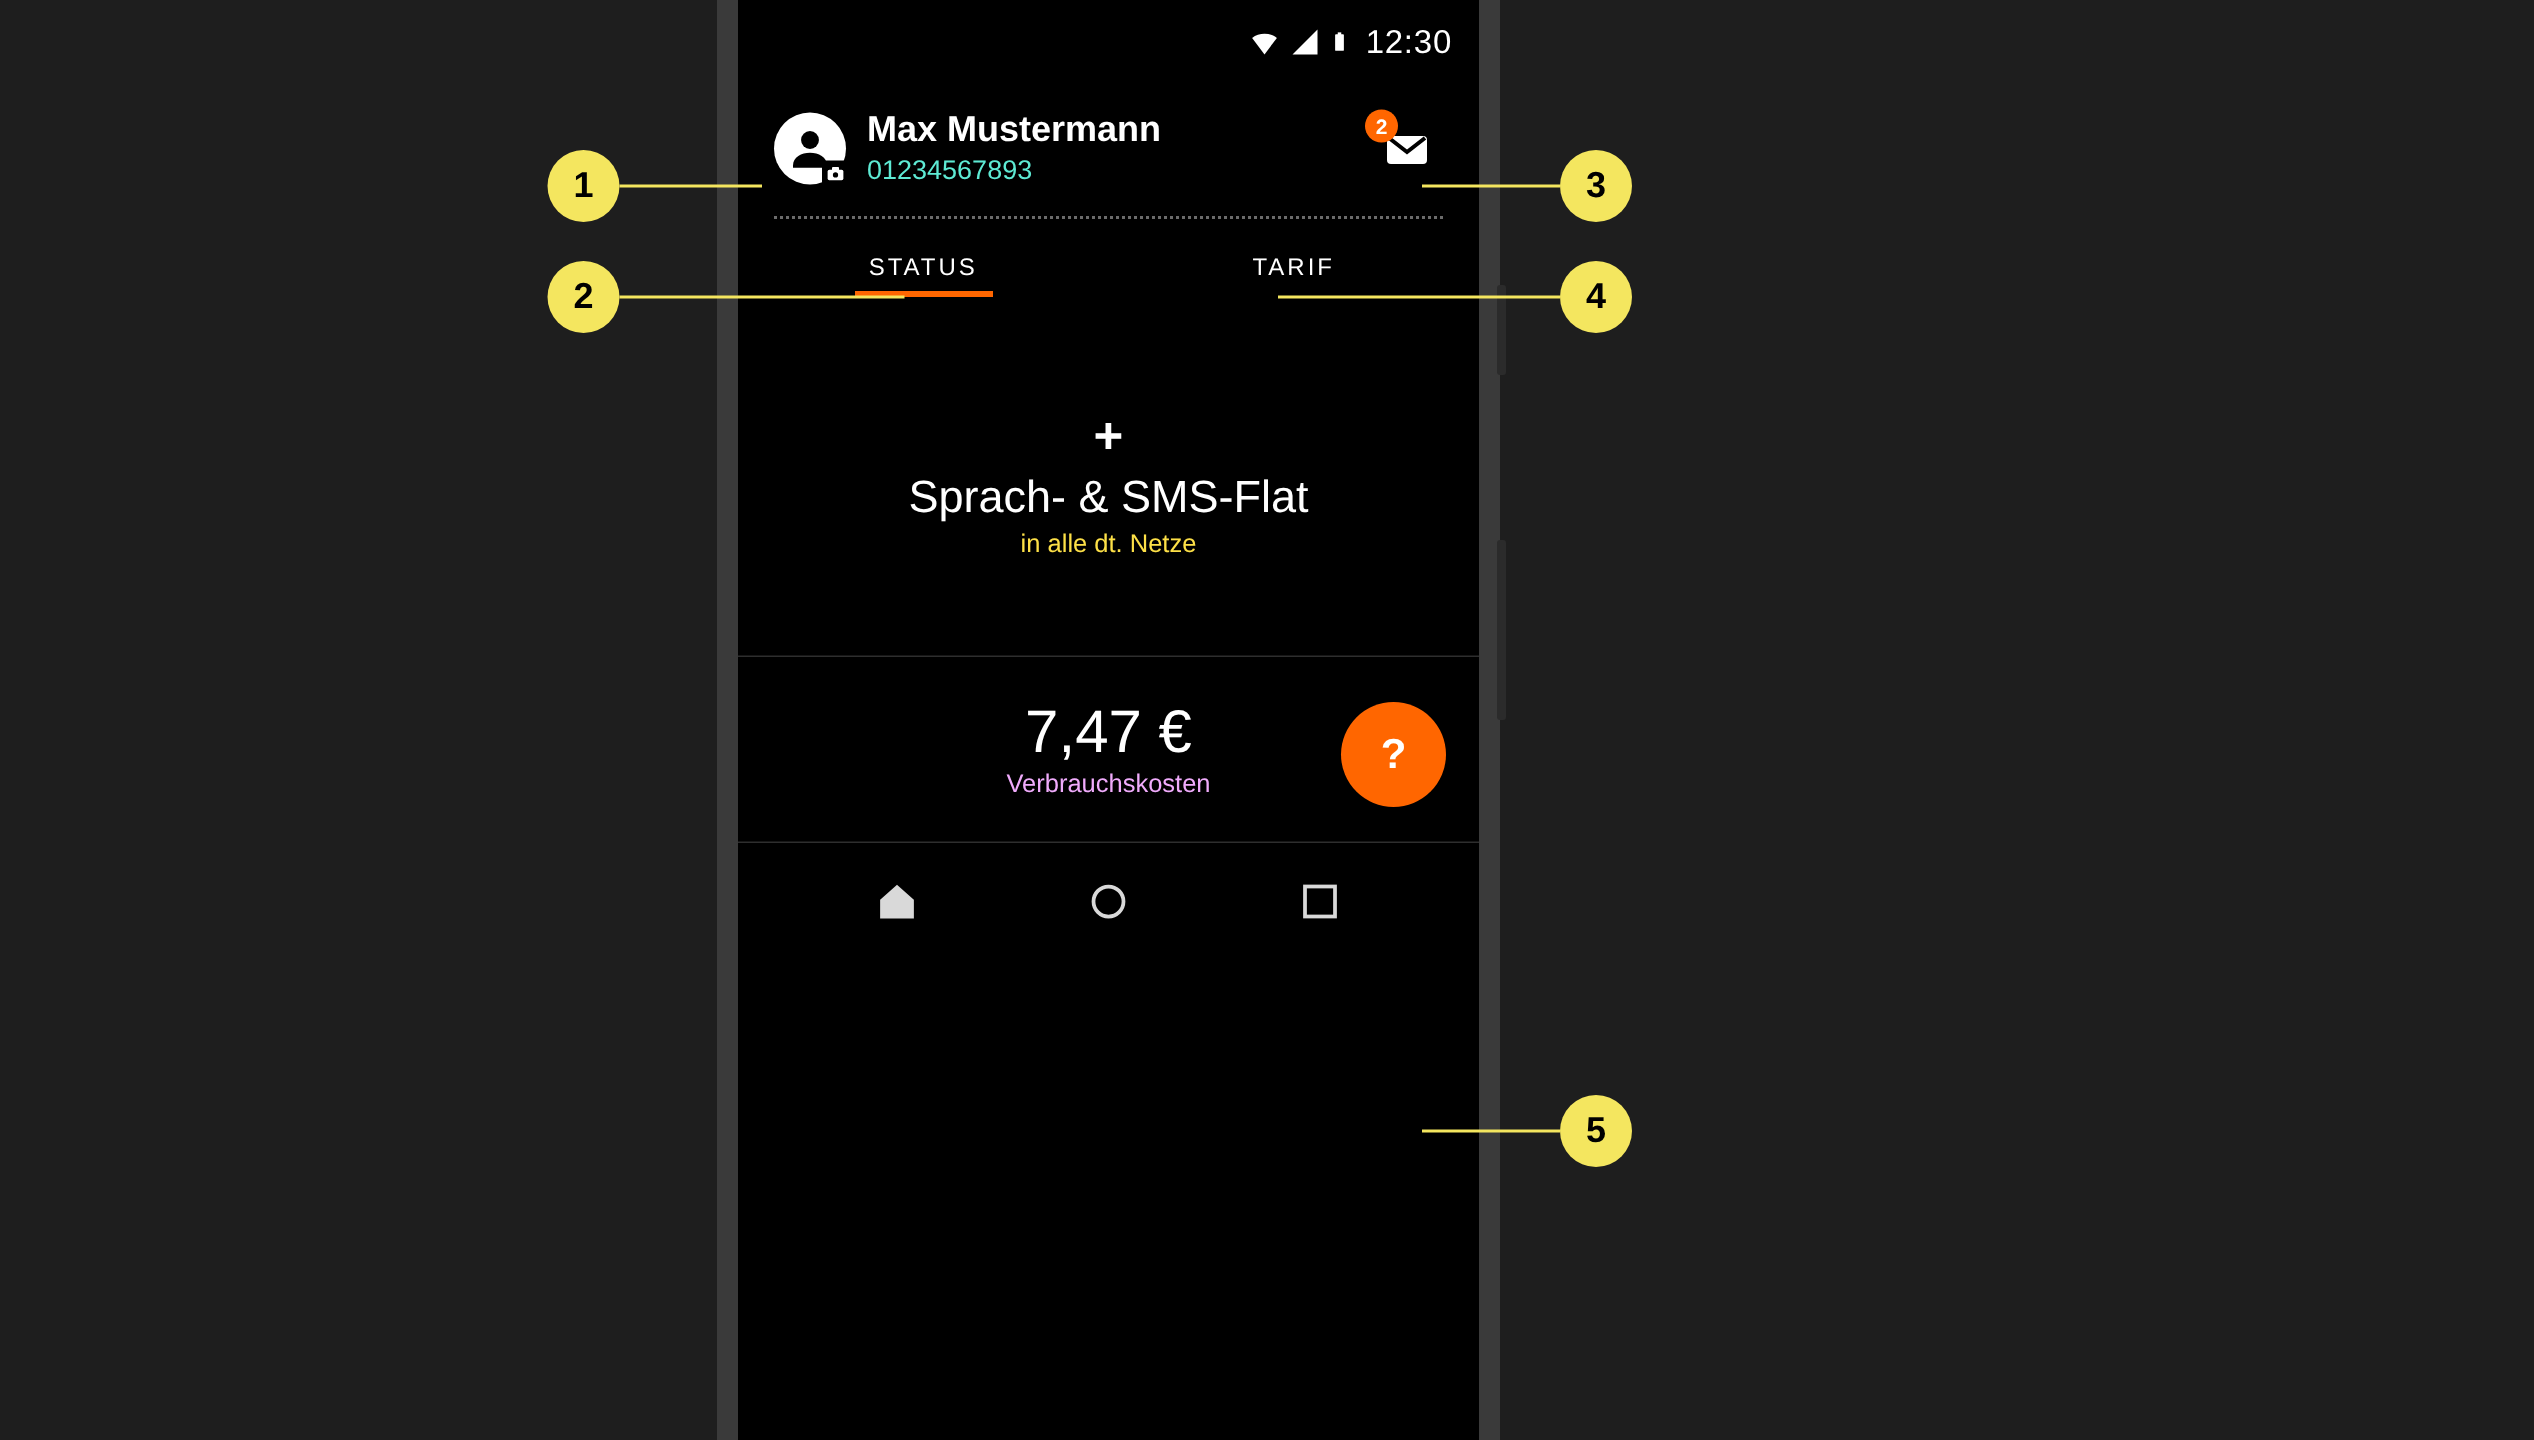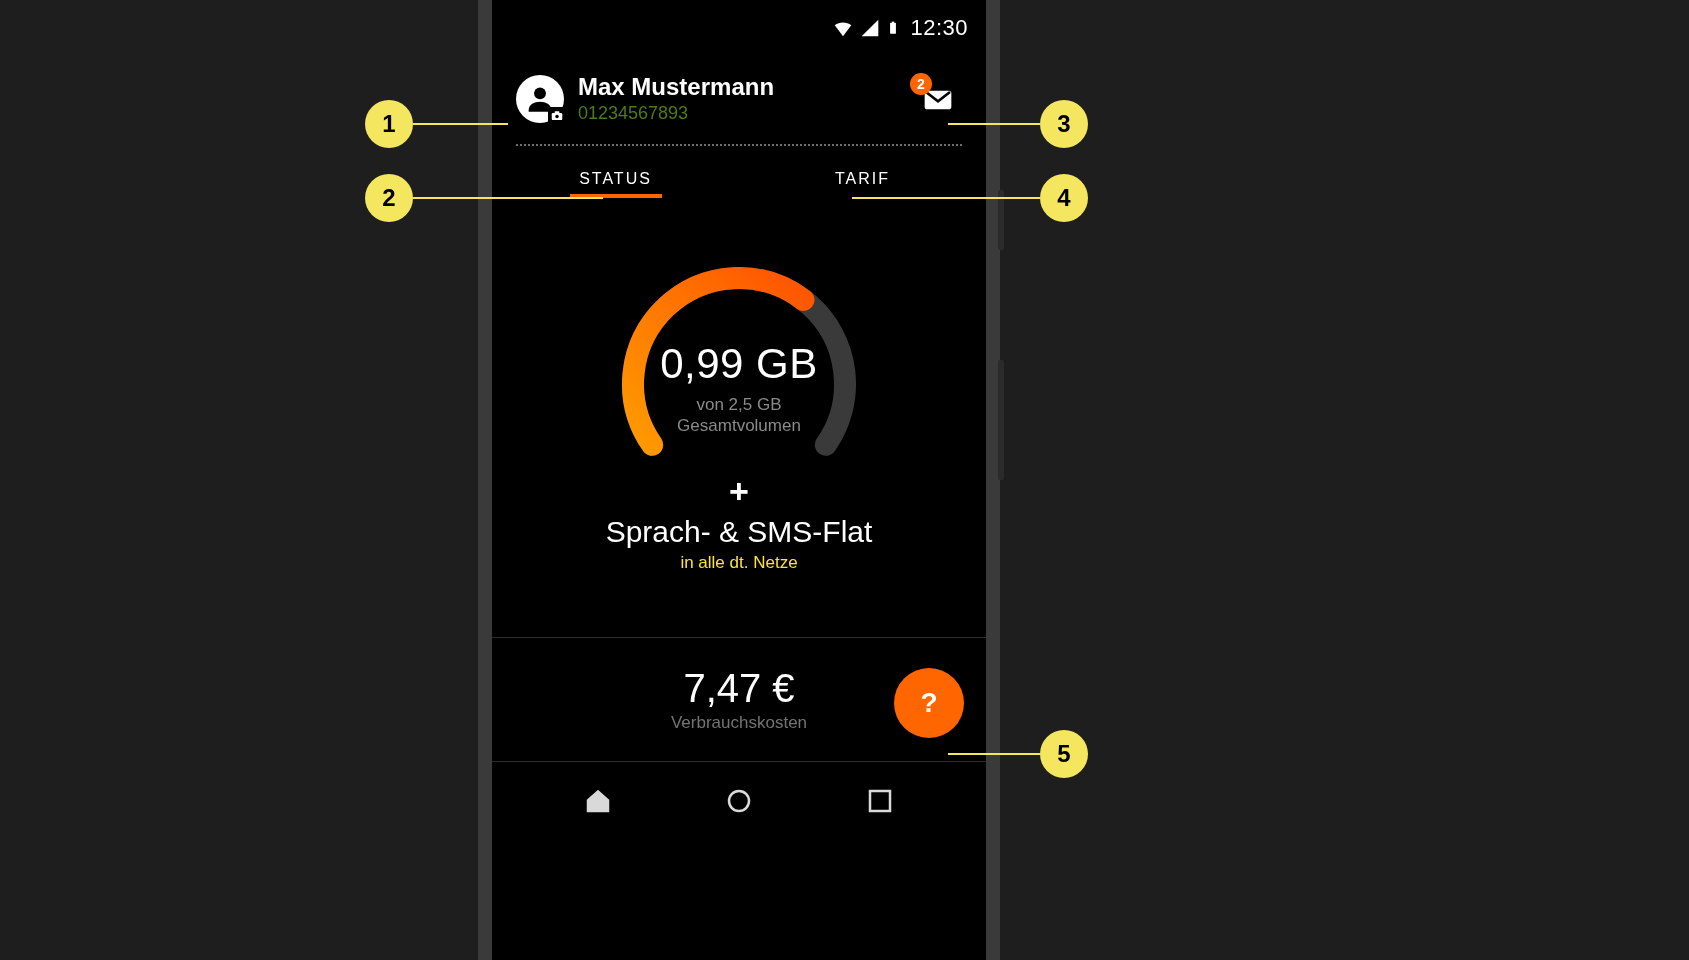--- a/index.html
+++ b/index.html
@@ -67,21 +67,21 @@
     position: absolute;
     right: -2px; bottom: -2px;
     width: 18px; height: 18px;
     background: #000;
     border-radius: 3px;
     display:flex; align-items:center; justify-content:center;
   }
   .avatar .cam-badge svg { width: 14px; height: 14px; }
   .user-block { margin-left: 14px; color:#fff; }
   .user-name { font-size: 24px; font-weight: 700; }
-  .user-phone { font-size: 18px; color: #4d7c0f; margin-top: 2px; }
+  .user-phone { font-size: 18px; color: #5eead4; margin-top: 2px; }
   .msg-wrap {
     position: absolute;
     right: 26px; top: 28px;
     width: 44px; height: 34px;
     display:flex; align-items:center; justify-content:center;
   }
   .msg-badge {
     position:absolute;
     top:-10px; left:-6px;
     min-width:22px; height:22px;
@@ -153,21 +153,21 @@
   .sep { height:1px; background:#2e2e2e; margin: 34px 0 0 0; }
 
   
   .cost-block {
     padding: 28px 0 18px 0;
     text-align:center;
     color:#fff;
     position:relative;
   }
   .cost-value { font-size: 40px; font-weight: 300; }
-  .cost-label { font-size: 17px; color:#737373; margin-top: 2px; }
+  .cost-label { font-size: 17px; color:#f0abfc; margin-top: 2px; }
 
   .help-fab {
     position:absolute;
     right: 22px;
     top: 30px;
     width: 70px; height: 70px;
     border-radius: 50%;
     background:#ff6600;
     color:#fff;
     font-size: 28px;
@@ -264,39 +264,20 @@
   </div>
 
   <hr class="dotted-divider">
 
   <div class="tabs">
     <div class="tab active">STATUS</div>
     <div class="tab">TARIF</div>
   </div>
 
   <div class="gauge-block">
-    <div class="gauge">
-      <svg viewBox="0 0 260 200">
-        <defs>
-          <linearGradient id="g1" x1="0%" y1="100%" x2="100%" y2="0%">
-            <stop offset="0%" stop-color="#ff9a00"></stop>
-            <stop offset="100%" stop-color="#ff5400"></stop>
-          </linearGradient>
-        </defs>
-        <path id="gauge-bg" d="M 43.17 190.80 A 106 106 0 1 1 216.83 190.80" fill="none" stroke="#3a3a3a" stroke-width="22" stroke-linecap="round"></path>
-        <path id="gauge-fg" d="M 43.17 190.80 A 106 106 0 0 1 194.53 45.90" fill="none" stroke="url(#g1)" stroke-width="22" stroke-linecap="round"></path>
-      </svg>
-      <div class="gauge-text">
-        <div class="gauge-value">0,99 GB</div>
-        <div class="gauge-sub">
-          <span>von 2,5 GB</span><br>
-          <span>Gesamtvolumen</span>
-        </div>
-      </div>
-    </div>
 
     <div class="plus-ic">+</div>
     <div class="feature-title">Sprach- &amp; SMS-Flat</div>
     <div class="feature-sub">in alle dt. Netze</div>
   </div>
 
   <div class="sep"></div>
 
   <div class="cost-block">
     <div class="cost-value">7,47 €</div>

